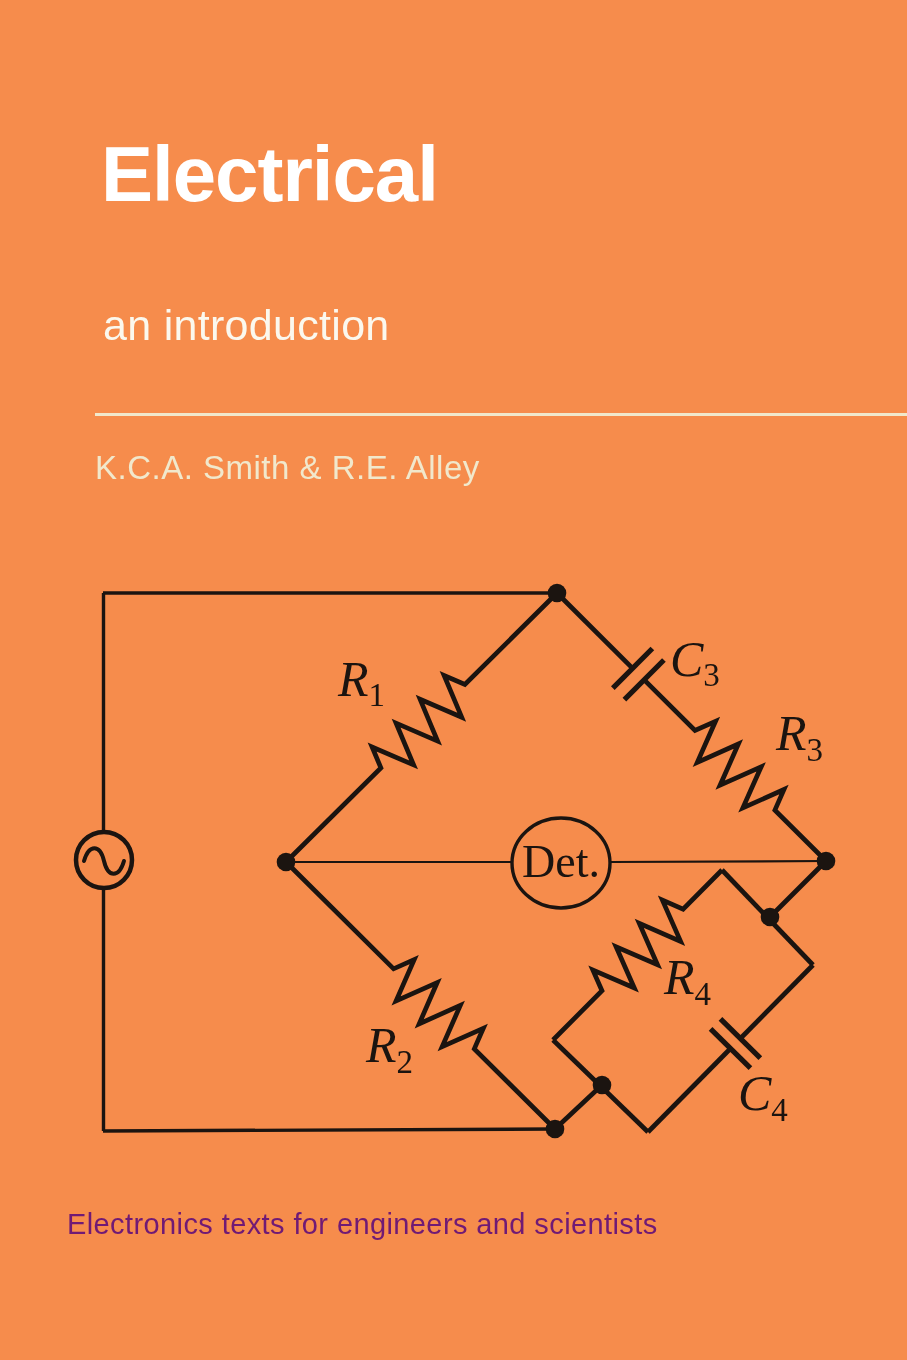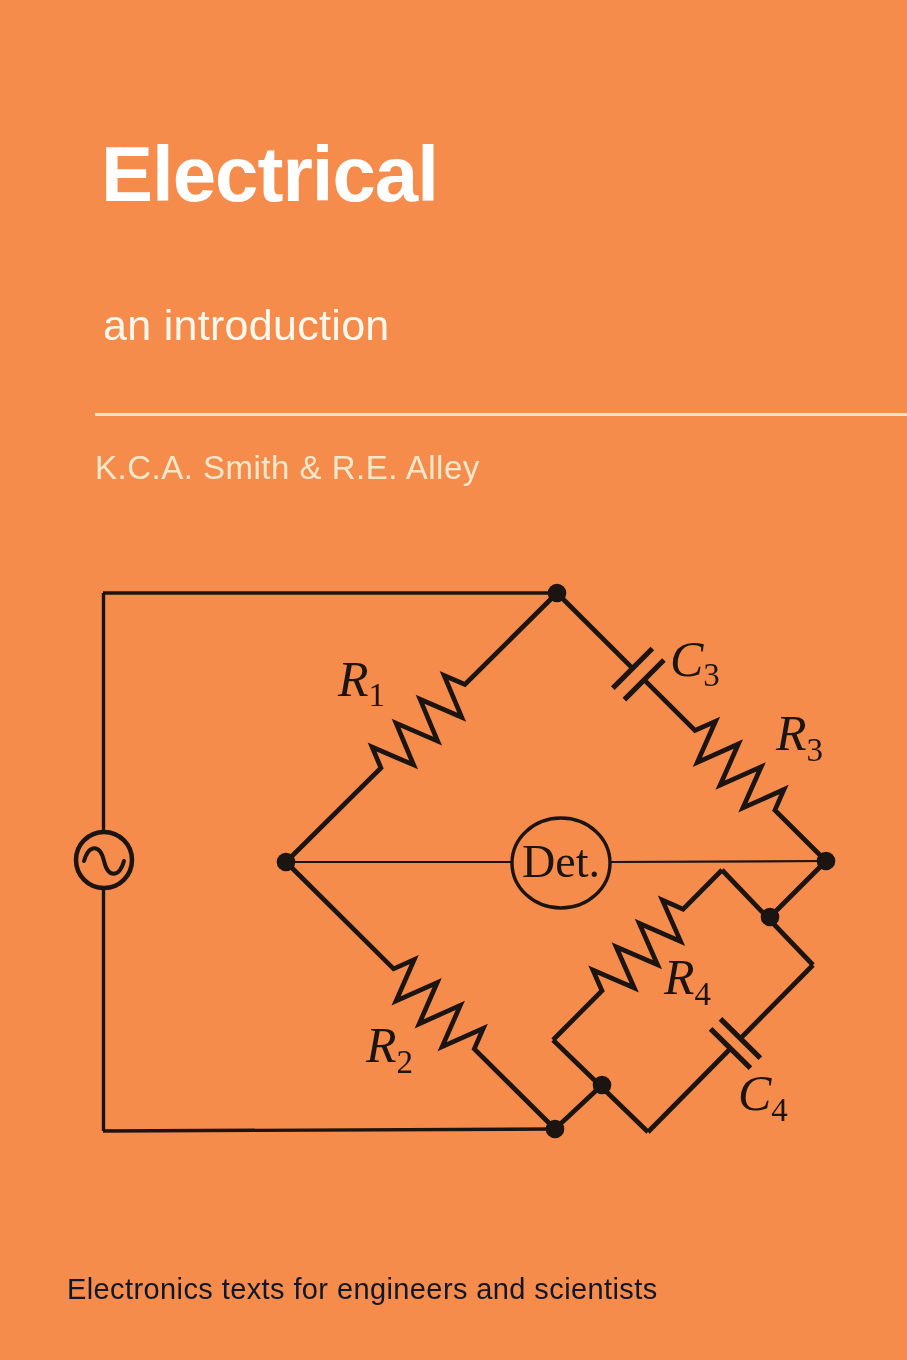--- a/index.html
+++ b/index.html
@@ -5,22 +5,22 @@
   html,body{margin:0;padding:0;}
   body{width:907px;height:1360px;background:#F68C4C;overflow:hidden;}
   .cover{position:absolute;left:0;top:0;width:907px;height:1360px;background:#F68C4C;text-align:center;}
   .title{position:absolute;left:101px;top:128px;
          font:700 78px/92px "Liberation Sans",sans-serif;color:#FFFFFF;letter-spacing:-1px;}
   .subtitle{position:absolute;left:103px;top:301px;
          font:400 43px "Liberation Sans",sans-serif;color:#FBF8EE;letter-spacing:.3px;}
   .rule{position:absolute;left:95px;top:413px;width:812px;height:3px;background:#F1E8CC;}
   .authors{position:absolute;left:95px;top:433px;
          font:400 33px "Liberation Sans",sans-serif;color:#F1E8CC;letter-spacing:.5px;margin-top:16px;}
-  .series{position:absolute;left:67px;top:1273px;
-         font:400 29px "Liberation Sans",sans-serif;color:#0f172a;letter-spacing:.4px;}
+  .series{position:absolute;left:67px;top:1208px;
+         font:400 29px "Liberation Sans",sans-serif;color:#701a75;letter-spacing:.4px;}
   svg.circuit{position:absolute;left:0;top:0;}
   .clabel{font-family:"Liberation Serif","DejaVu Serif",serif;font-size:50px;fill:#1B1410;}
   .cbase{font-style:italic;}
   .csub{font-size:33px;font-style:normal;}
   .dlabel{font-family:"Liberation Serif","DejaVu Serif",serif;font-size:46px;fill:#1B1410;
           text-anchor:middle;}
 </style>
 </head>
 <body>
 

